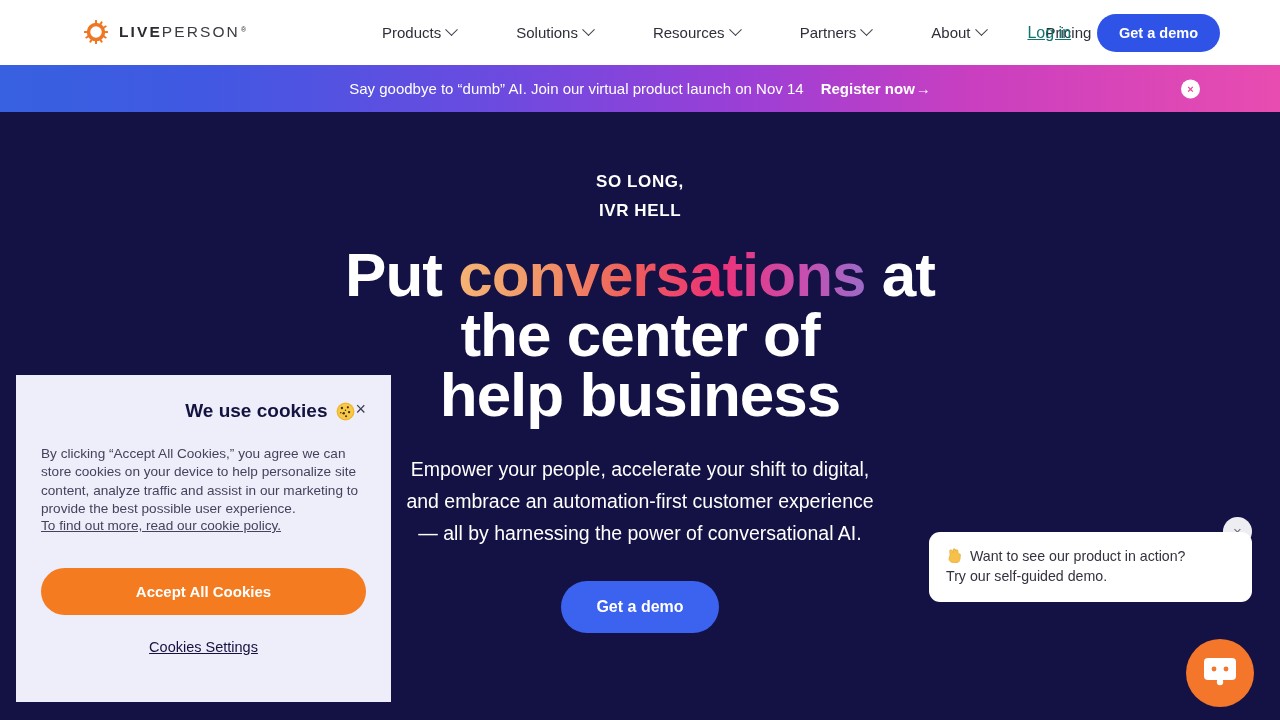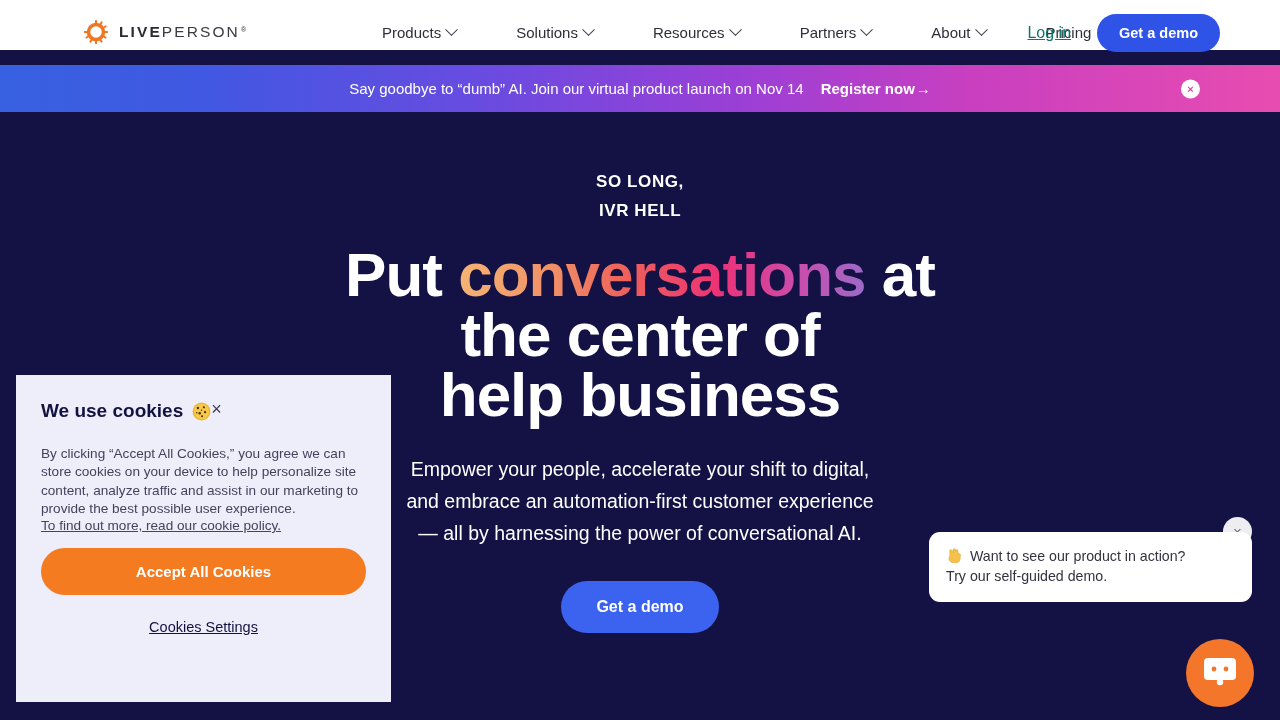--- a/index.html
+++ b/index.html
@@ -7,21 +7,21 @@
     width: 1280px; height: 720px;
     font-family: "Liberation Sans", sans-serif;
     overflow: hidden;
     background: #141244;
   }
   #root { position: relative; width: 1280px; height: 720px; }
 
   
   .navbar {
     position: absolute; top: 0; left: 0;
-    width: 1280px; height: 50px;
+    width: 1280px; height: 65px;
     background: #ffffff;
     display: flex; align-items: center;
   }
   .logo-wrap {
     position: absolute; left: 84px; top: 20px;
     display: flex; align-items: center; gap: 11px;
   }
   .logo-mark { width: 24px; height: 24px; display: block; }
   .logo-text {
     font-size: 15.5px; letter-spacing: 2.1px;
@@ -133,21 +133,21 @@
   }
 
   
   .cookie {
     position: absolute; left: 16px; top: 375px;
     width: 375px; height: 327px;
     background: #eeeefb;
     padding: 25px 25px 0 25px;
   }
   .cookie-head {
-    display: flex; align-items: flex-start; justify-content: flex-start;
+    display: flex; align-items: flex-start; justify-content: flex-end;
   }
   .cookie-title {
     font-size: 19px; font-weight: bold; color: #14123f;
     display: flex; align-items: center; gap: 9px;
   }
   .cookie-emoji { width: 19px; height: 19px; display: block; }
   .cookie-x {
     background: none; border: none; cursor: pointer;
     font-size: 18px; color: #3d3d52; line-height: 1;
     padding: 0; font-family: "Liberation Sans", sans-serif;
@@ -155,21 +155,21 @@
   .cookie-body {
     margin-top: 23px;
     font-size: 13.6px; line-height: 18.3px; color: #43435c;
   }
   .cookie-link {
     display: block; margin-top: 0;
     font-size: 13.6px; color: #43435c;
     text-decoration: underline; cursor: pointer;
   }
   .accept-btn {
-    display: block; width: 325px; margin-top: 15px;
+    display: block; width: 325px; margin-top: 35px;
     background: #f47b20; color: #ffffff; border: none;
     font-family: "Liberation Sans", sans-serif;
     font-size: 15px; font-weight: bold;
     padding: 15px 0; border-radius: 26px; cursor: pointer;
   }
   .settings-link {
     display: block; text-align: center; margin-top: 24px;
     font-size: 14.5px; font-weight: normal; color: #14123f;
     text-decoration: underline; cursor: pointer;
   }

